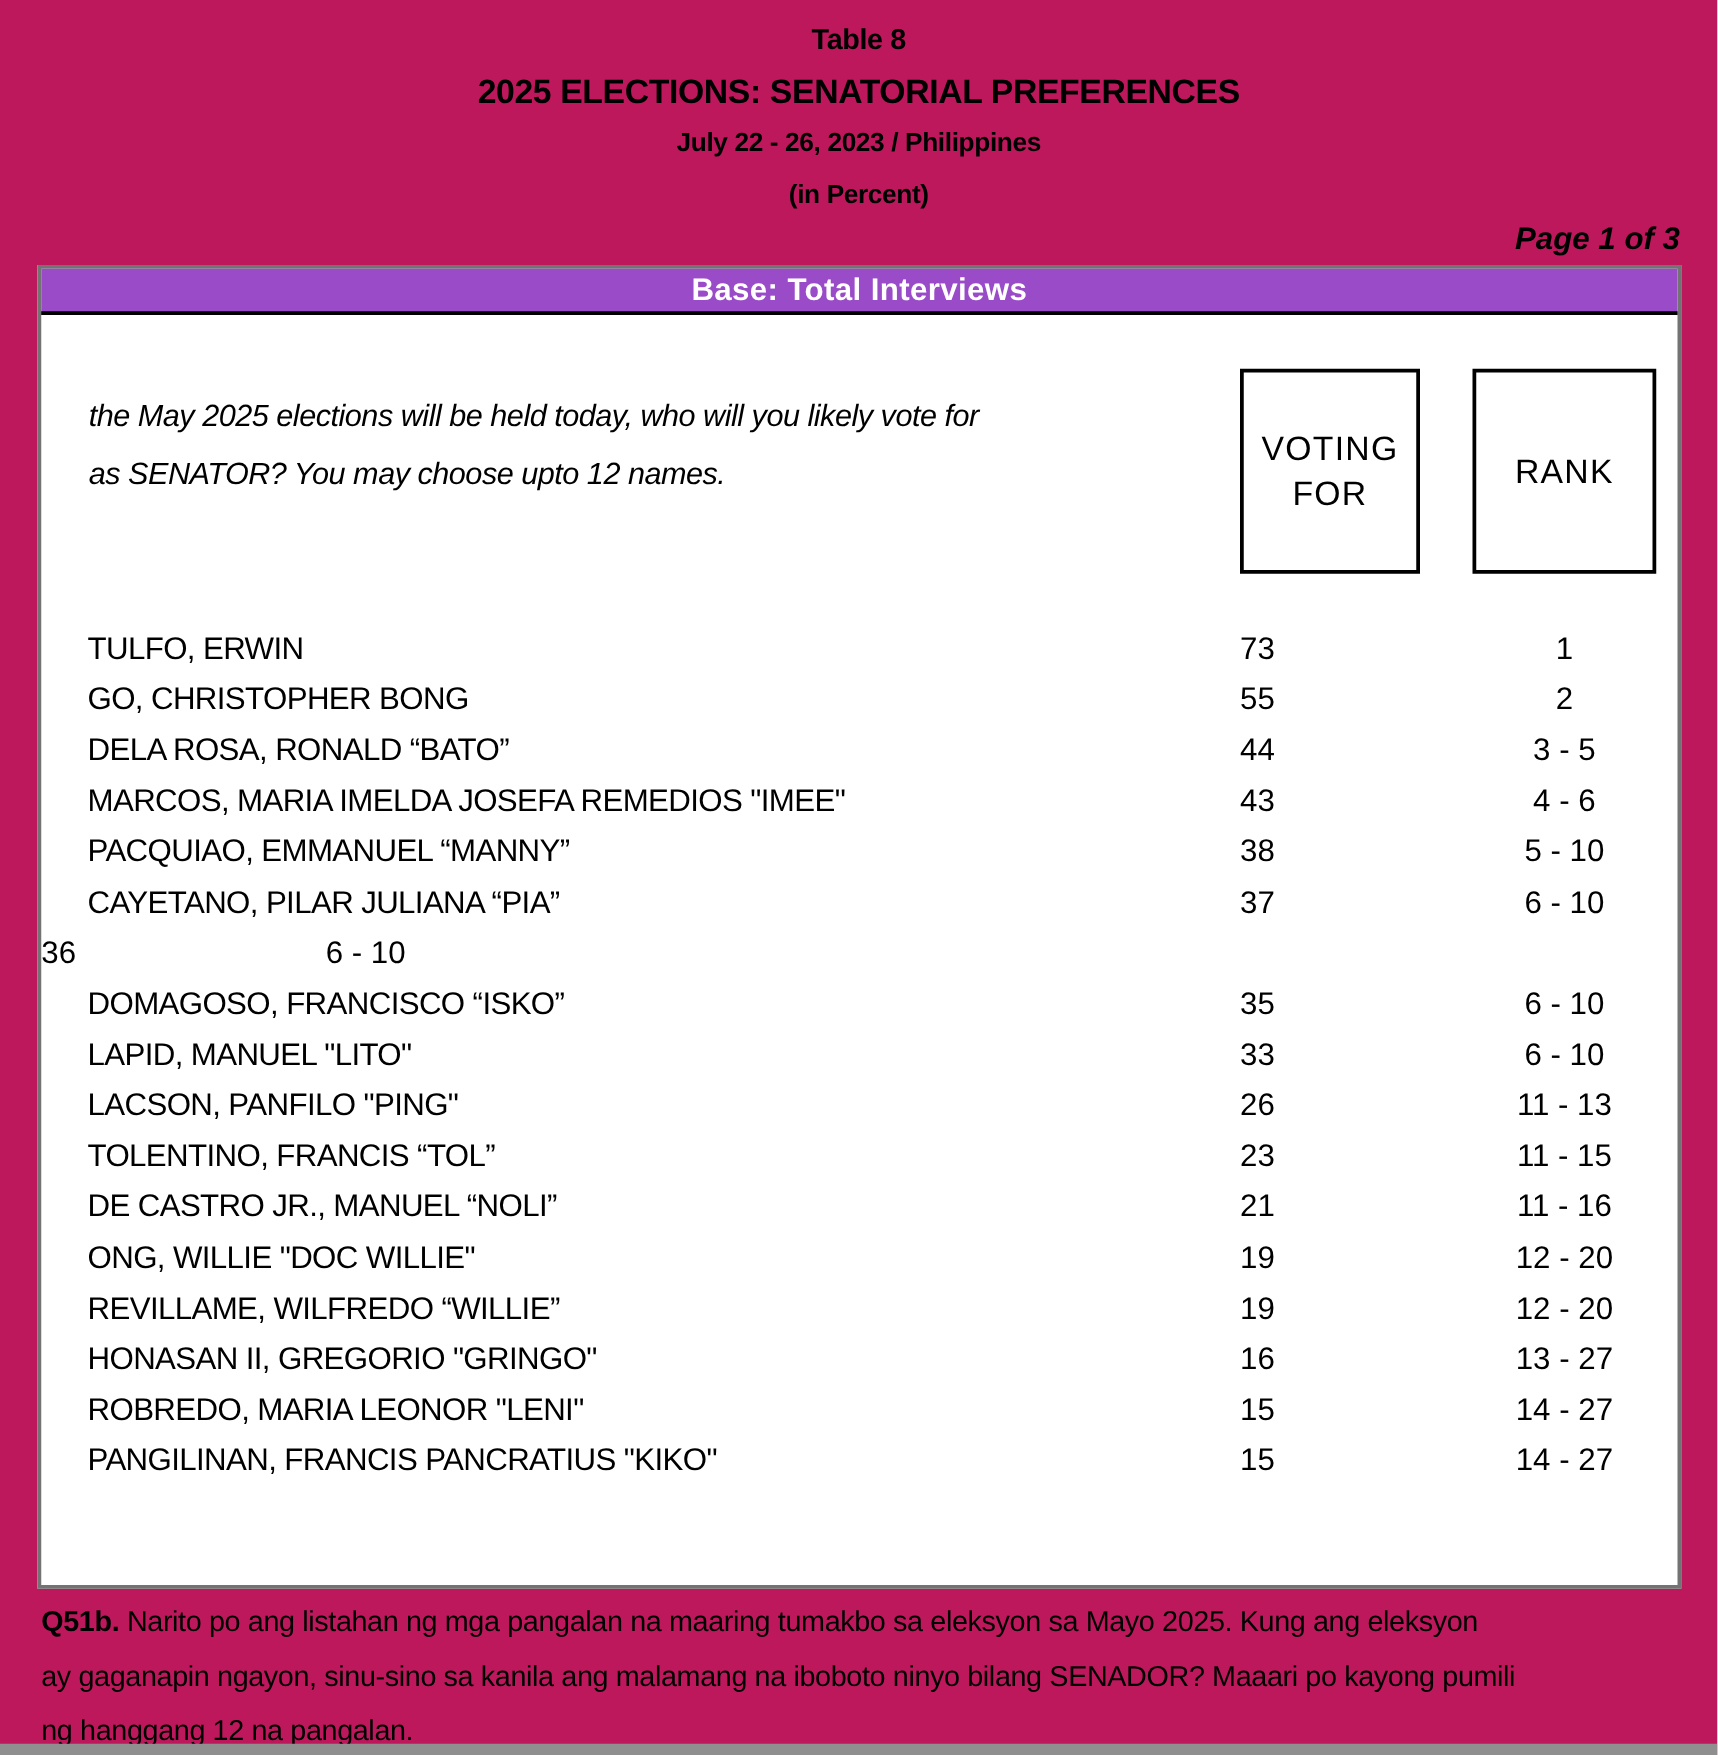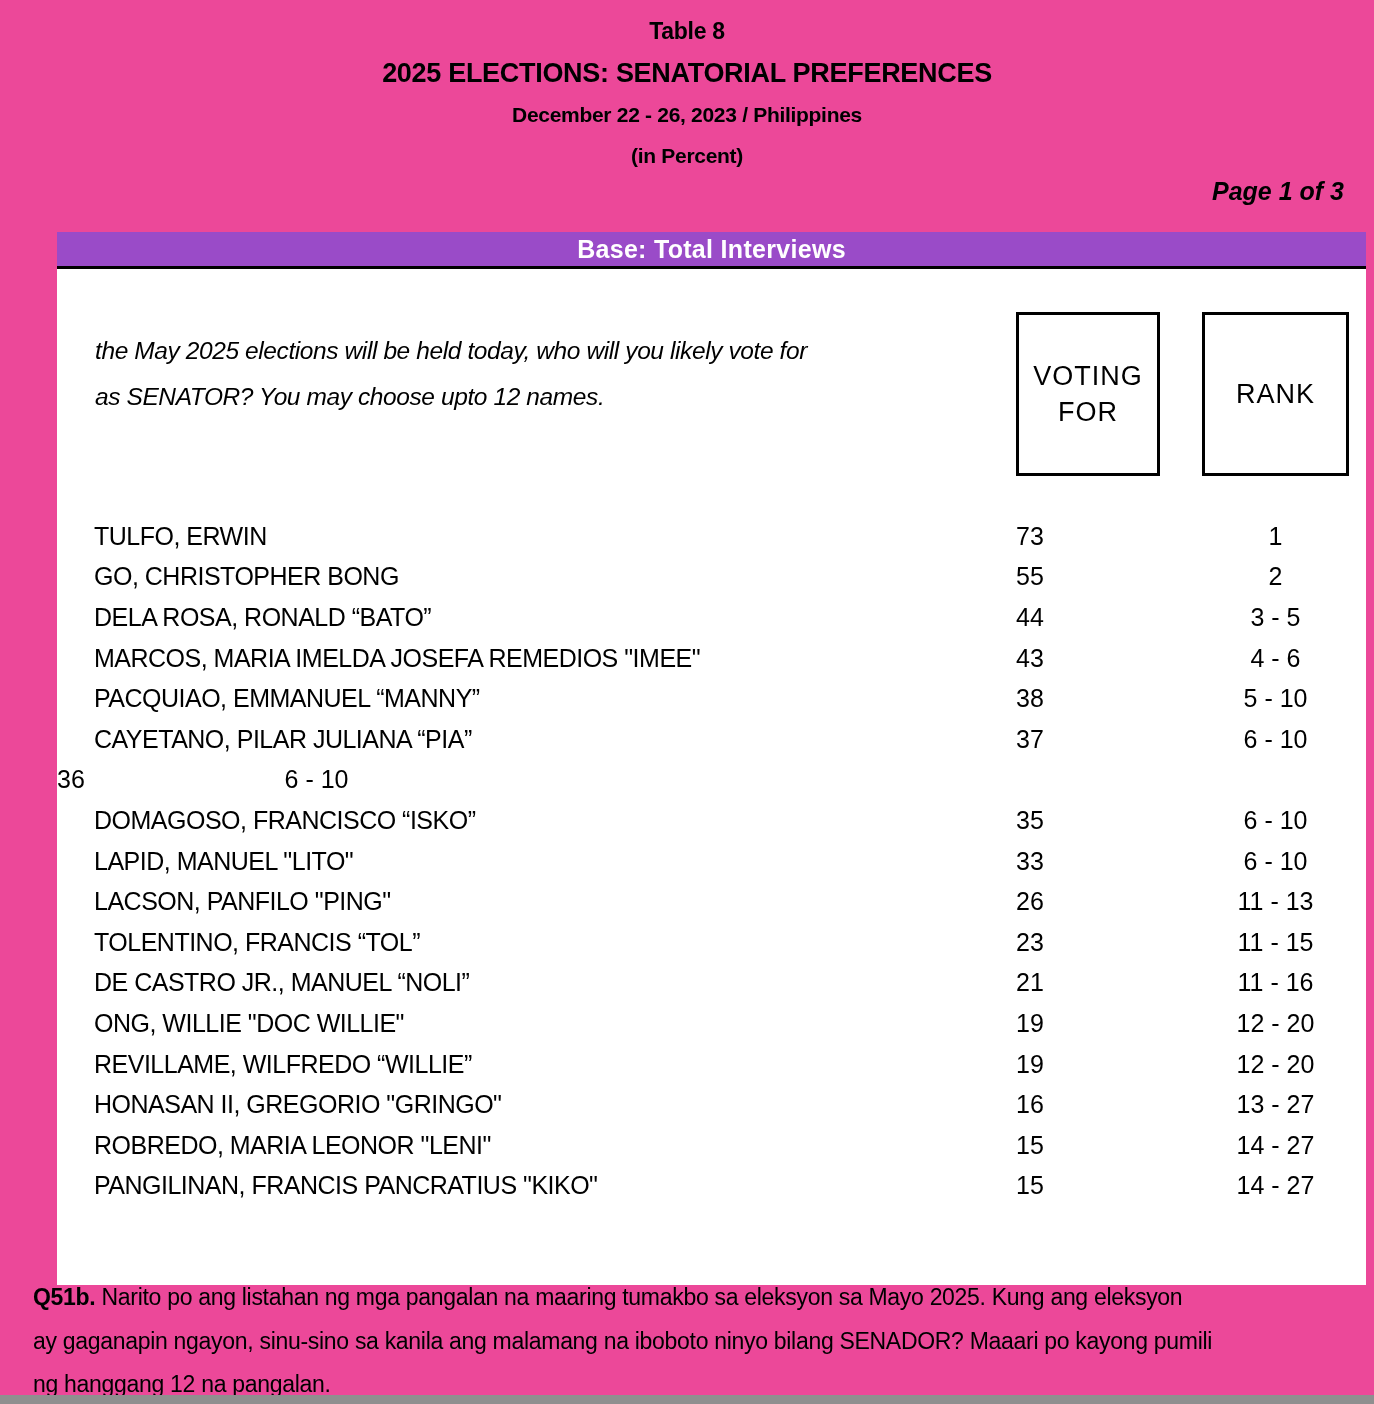--- a/index.html
+++ b/index.html
@@ -6,21 +6,21 @@
     margin: 0;
     padding: 0;
     background: #ffffff;
     color: #000000;
     font-family: "Liberation Sans", sans-serif;
   }
   .page {
     position: relative;
     width: 1374px;
     height: 1404px;
-    background: #ec4899;
+    background: #be185d;
     overflow: hidden;
   }
   
   .titles {
     padding-top: 18px;
     text-align: center;
     letter-spacing: -0.3px;
   }
   .title-line1 { font-size: 23px; font-weight: bold; margin-bottom: 13px; }
   .title-line2 { font-size: 27px; font-weight: bold; margin-bottom: 14px; }
@@ -31,26 +31,25 @@
     top: 177px;
     right: 30px;
     font-size: 25px;
     font-style: italic;
     font-weight: bold;
   }
   
   .table-box {
     position: absolute;
     left: 30px;
-    top: 229px;
+    top: 212px;
     width: 1309px;
     height: 1053px;
-    border: 3px solid #ec4899;
+    border: 3px solid #737373;
     background: #ffffff;
-    margin-left: 24px;
   }
   .base-bar {
     height: 34px;
     border-bottom: 3px solid #000000;
     display: flex;
     align-items: center;
     justify-content: center;
     color: #ffffff;
     font-weight: bold;
     font-size: 25px;
@@ -123,21 +122,21 @@
   }
 </style>
 </head>
 <body>
 
 <div class="page">
 
   <div class="titles">
     <div class="title-line1">Table 8</div>
     <div class="title-line2">2025 ELECTIONS: SENATORIAL PREFERENCES</div>
-    <div class="title-line3">December 22 - 26, 2023 / Philippines</div>
+    <div class="title-line3">July 22 - 26, 2023 / Philippines</div>
     <div class="title-line4">(in Percent)</div>
   </div>
 
   <div class="page-indicator">Page 1 of 3</div>
 
   <div class="table-box">
 
     <div class="base-bar" id="base-bar" style="background: rgb(154, 75, 200);">Base: Total Interviews</div>
 
     <div class="question">

